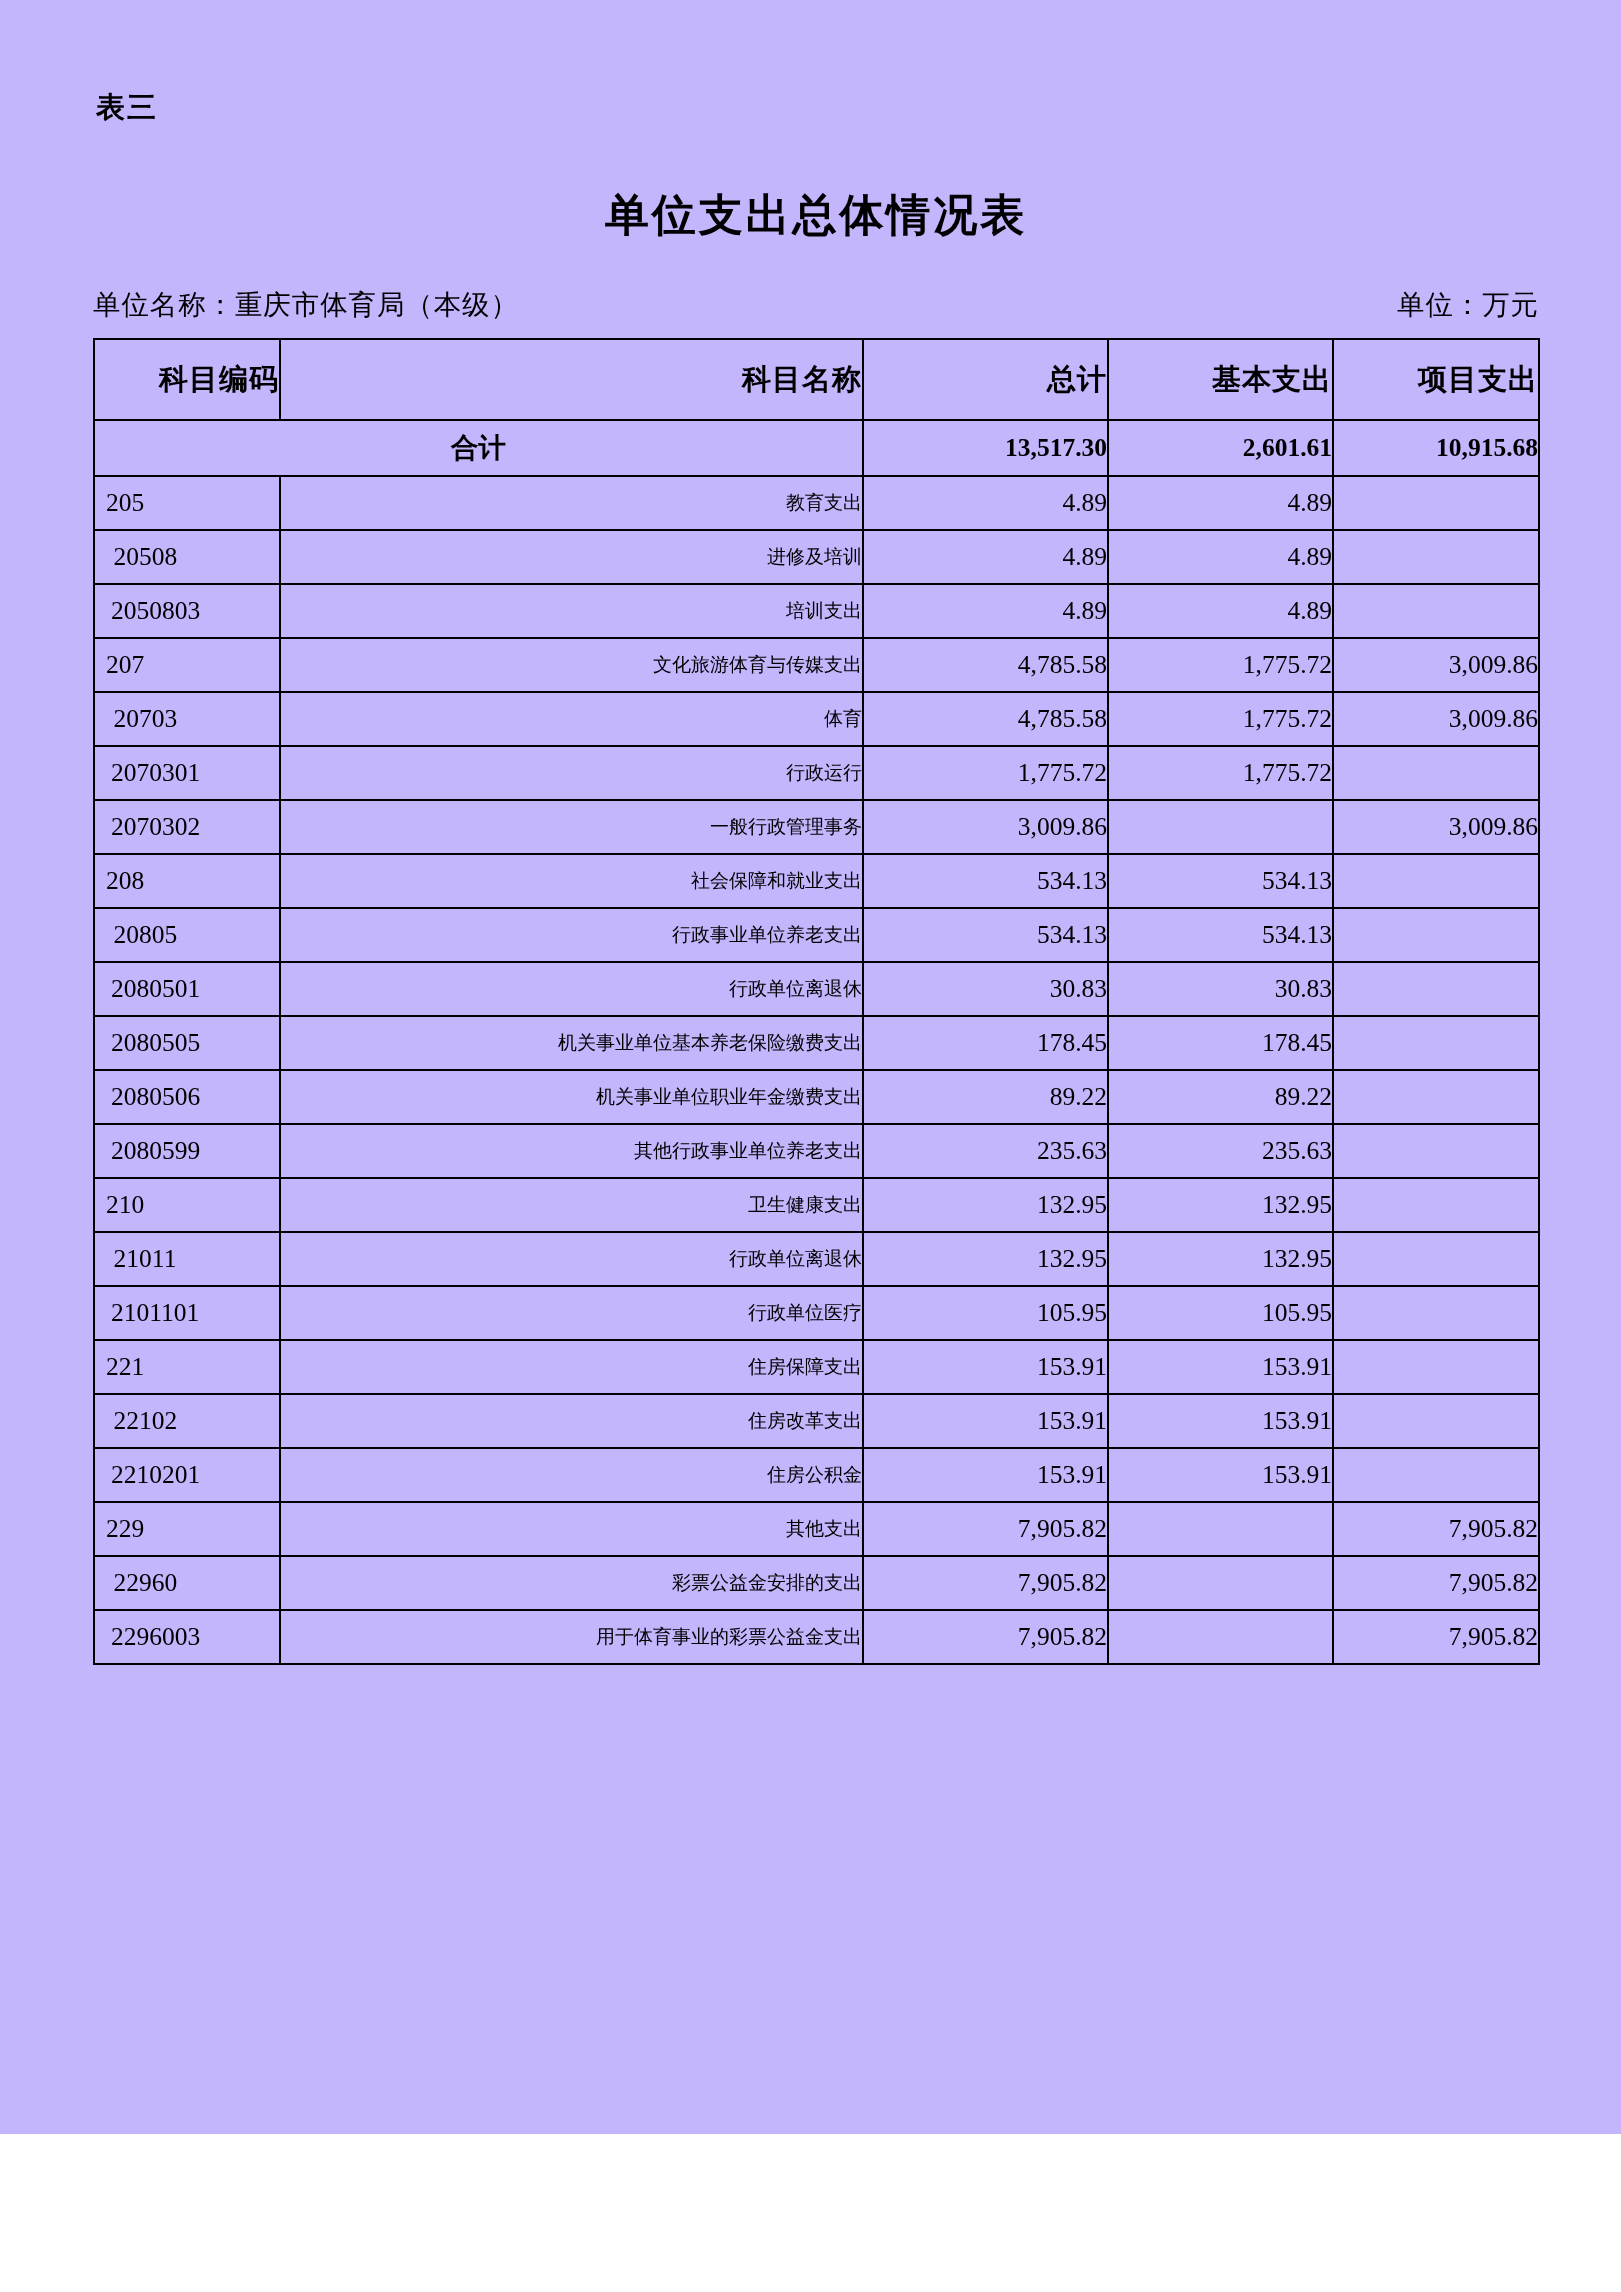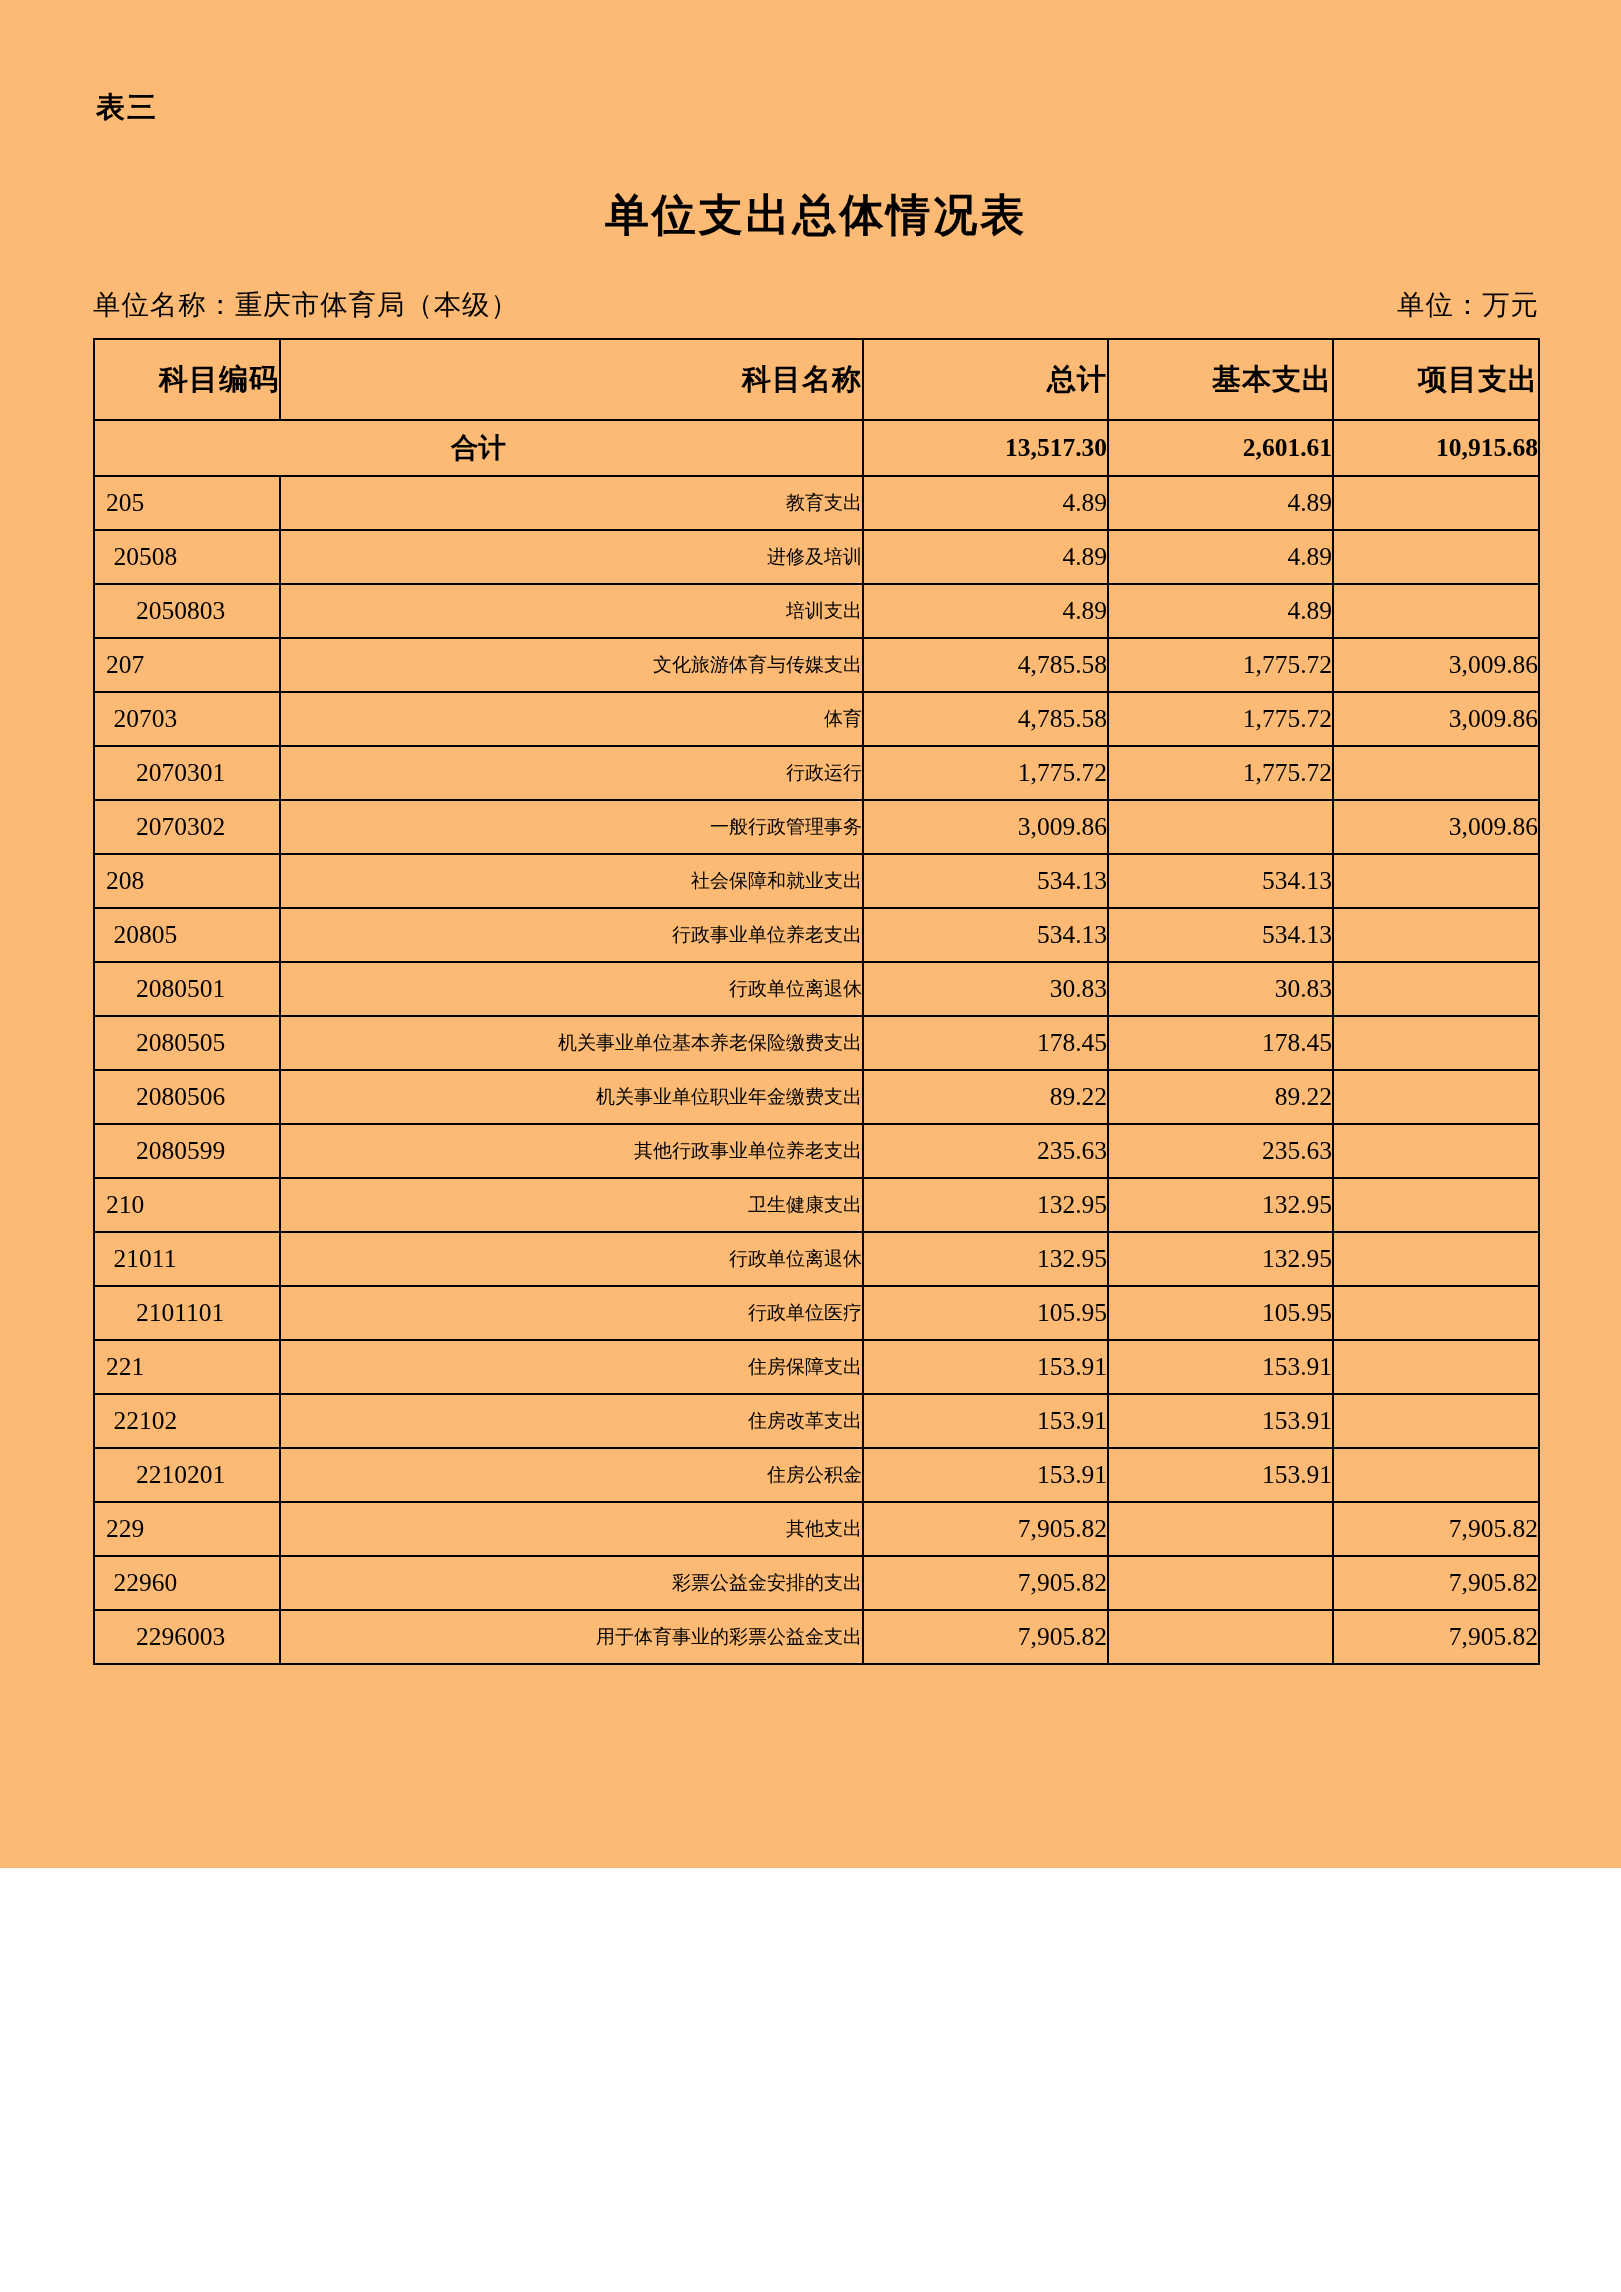--- a/index.html
+++ b/index.html
@@ -3,22 +3,22 @@
 <meta charset="utf-8">
 <style>
   html, body {
     margin: 0;
     padding: 0;
     background: #ffffff;
   }
   .page {
     position: relative;
     width: 1621px;
-    height: 1868px;
-    background: #fdba74;
+    height: 2134px;
+    background: #c4b5fd;
     font-family: "Liberation Serif", serif;
     color: #000;
     overflow: hidden;
   }
   .corner-label {
     position: absolute;
     left: 96px;
     top: 88px;
     font-family: "Liberation Sans", sans-serif;
     font-size: 29px;
@@ -96,21 +96,21 @@
     font-size: 25.5px;
     text-align: left;
   }
   td.name-cell {
     font-family: "Liberation Serif", serif;
     font-size: 19px;
     text-align: right;
   }
   td.code-cell.lvl1 { padding-left: 11px; font-family: Liberation Serif, serif; }
   td.code-cell.lvl2 { padding-left: 18.6px; }
-  td.code-cell.lvl3 { padding-left: 41px; }
+  td.code-cell.lvl3 { padding-left: 16px; }
   td.name-cell.lvl1 { padding-left: 5.9px; }
   td.name-cell.lvl2 { padding-left: 25.5px; }
   td.name-cell.lvl3 { padding-left: 47px; }
 </style>
 </head>
 <body>
 
 <div class="page">
 
   <div class="corner-label">表三</div>

